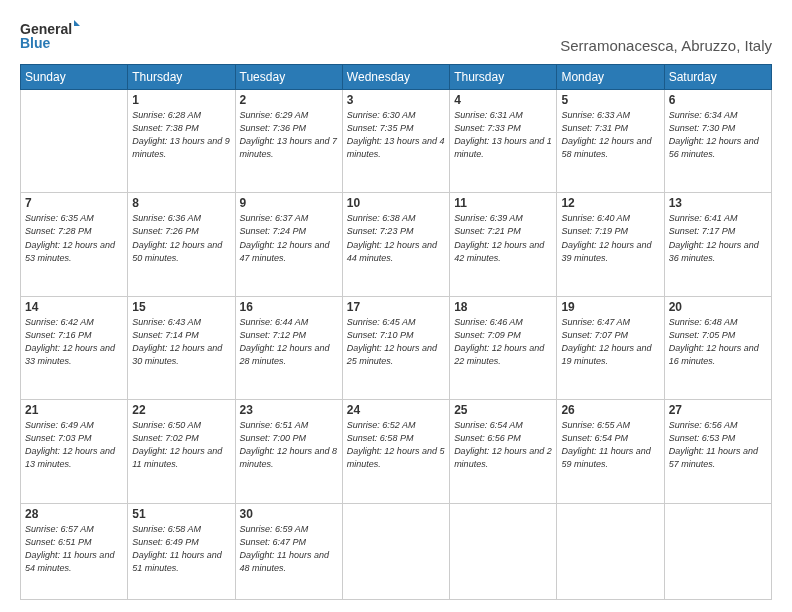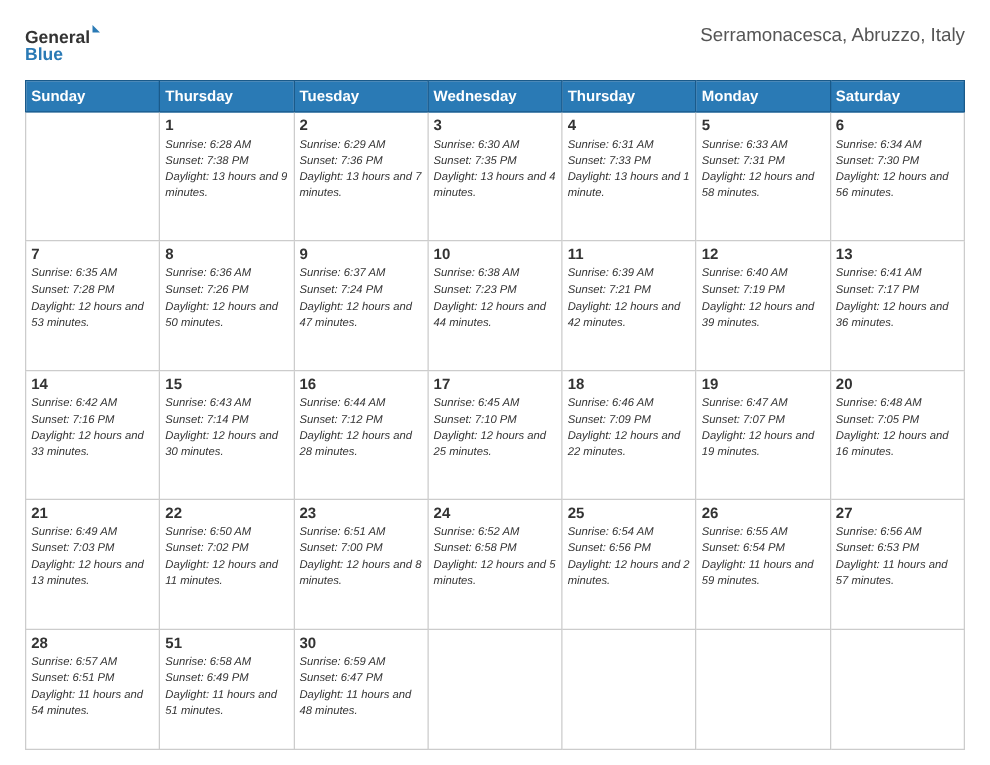--- a/index.html
+++ b/index.html
@@ -12,21 +12,21 @@
     }
     .page {
       width: 792px;
       height: 612px;
       padding: 18px 20px 12px 20px;
       display: flex;
       flex-direction: column;
     }
     .header {
       display: flex;
-      align-items: flex-start;
+      align-items: flex-end;
       justify-content: space-between;
       margin-bottom: 10px;
     }
     .logo {
       display: flex;
       align-items: center;
       gap: 2px;
     }
     .title-block {
       text-align: right;
@@ -46,21 +46,21 @@
       flex: 1;
       border: 1px solid #ccc;
       border-collapse: collapse;
       width: 100%;
       table-layout: fixed;
     }
     .calendar th {
       background-color: #2a7ab5;
       color: #fff;
       font-size: 12px;
-      font-weight: bold;
+      font-weight: normal;
       padding: 5px 4px;
       border: 1px solid #1a5a8a;
       text-align: left;
     }
     .calendar td {
       border: 1px solid #ccc;
       vertical-align: top;
       padding: 3px 4px;
       font-size: 9.5px;
       color: #333;

